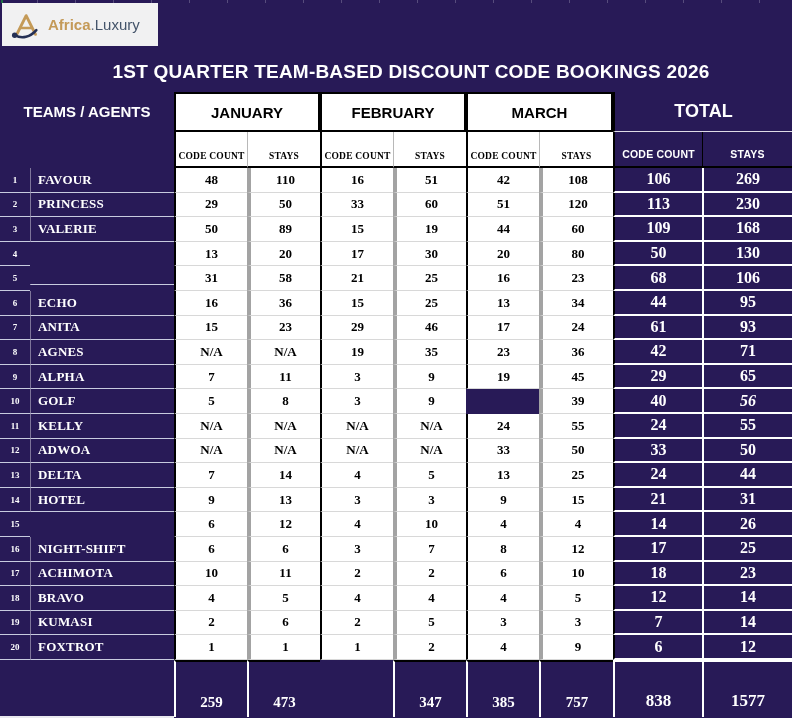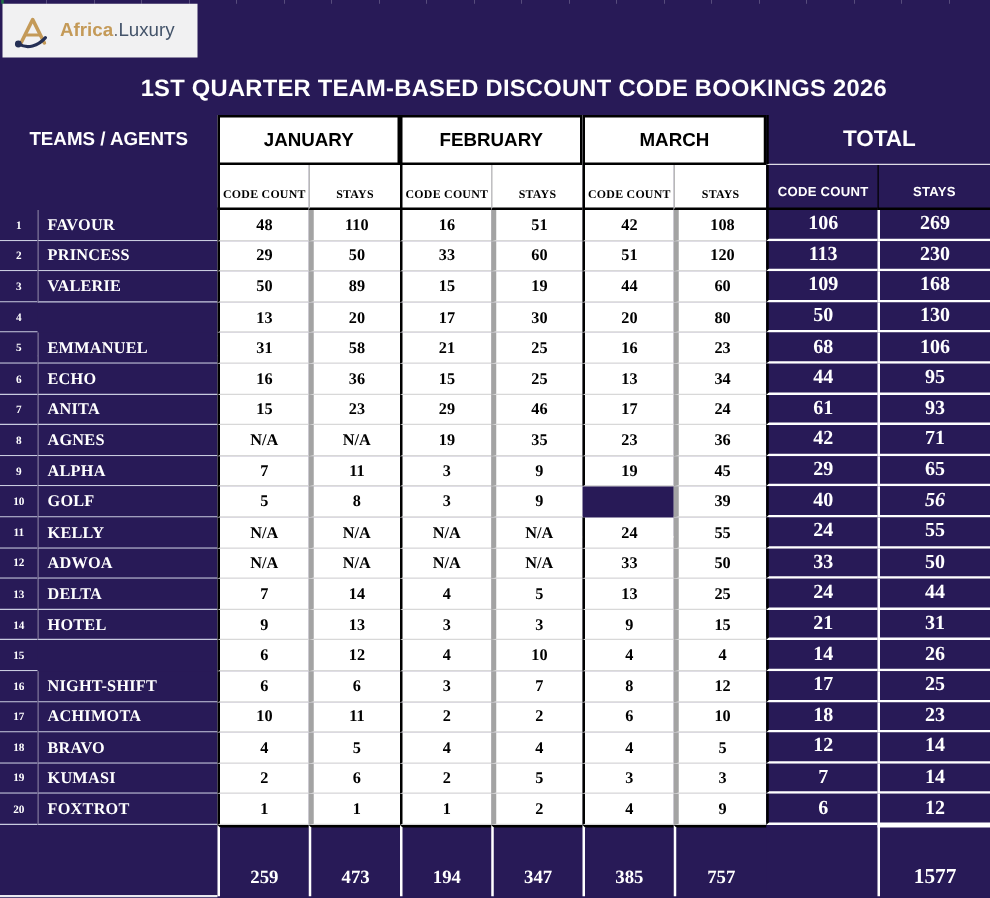--- a/index.html
+++ b/index.html
@@ -171,21 +171,20 @@
     <div class="cell team" style="grid-area: 6 / 2; margin-top: 42px;">LOUISA</div>
     <div class="cell mdata gstart" style="grid-area: 6 / 3;">13</div>
     <div class="cell mdata gsub" style="grid-area: 6 / 4;">20</div>
     <div class="cell mdata gstart" style="grid-area: 6 / 5;">17</div>
     <div class="cell mdata gsub" style="grid-area: 6 / 6;">30</div>
     <div class="cell mdata gstart" style="grid-area: 6 / 7;">20</div>
     <div class="cell mdata gsub" style="grid-area: 6 / 8;">80</div>
     <div class="cell tdata t1" style="grid-area: 6 / 9;">50</div>
     <div class="cell tdata t2" style="grid-area: 6 / 10;">130</div>
     <div class="cell num" style="grid-area: 7 / 1;">5</div>
-    <div class="cell team" style="grid-area: 7 / 2;">EMMANUEL</div>
     <div class="cell mdata gstart" style="grid-area: 7 / 3;">31</div>
     <div class="cell mdata gsub" style="grid-area: 7 / 4;">58</div>
     <div class="cell mdata gstart" style="grid-area: 7 / 5;">21</div>
     <div class="cell mdata gsub" style="grid-area: 7 / 6;">25</div>
     <div class="cell mdata gstart" style="grid-area: 7 / 7;">16</div>
     <div class="cell mdata gsub" style="grid-area: 7 / 8;">23</div>
     <div class="cell tdata t1" style="grid-area: 7 / 9;">68</div>
     <div class="cell tdata t2" style="grid-area: 7 / 10;">106</div>
     <div class="cell num" style="grid-area: 8 / 1;">6</div>
     <div class="cell team" style="grid-area: 8 / 2;">ECHO</div>
@@ -332,20 +331,20 @@
     <div class="cell mdata gsub" style="grid-area: 22 / 4;">1</div>
     <div class="cell mdata gstart" style="grid-area: 22 / 5;">1</div>
     <div class="cell mdata gsub" style="grid-area: 22 / 6;">2</div>
     <div class="cell mdata gstart" style="grid-area: 22 / 7;">4</div>
     <div class="cell mdata gsub" style="grid-area: 22 / 8;">9</div>
     <div class="cell tdata t1" style="grid-area: 22 / 9;">6</div>
     <div class="cell tdata t2" style="grid-area: 22 / 10;">12</div>
     <div class="cell foot-left" style="grid-area: 23 / 1 / auto / 3;"></div>
     <div class="cell foot" style="grid-area: 23 / 3;">259</div>
     <div class="cell foot" style="grid-area: 23 / 4;">473</div>
-    <div class="cell foot" style="grid-area: 23 / 5;">194</div>
     <div class="cell foot" style="grid-area: 23 / 6;">347</div>
     <div class="cell foot" style="grid-area: 23 / 7;">385</div>
     <div class="cell foot" style="grid-area: 23 / 8;">757</div>
+    <div class="cell foot foot-total" style="grid-area: 23 / 9;">838</div>
     <div class="cell foot foot-total" style="grid-area: 23 / 10;">1577</div>
   </div>
 
 <div class="bottom-sliver"></div>
 
 </body></html>

